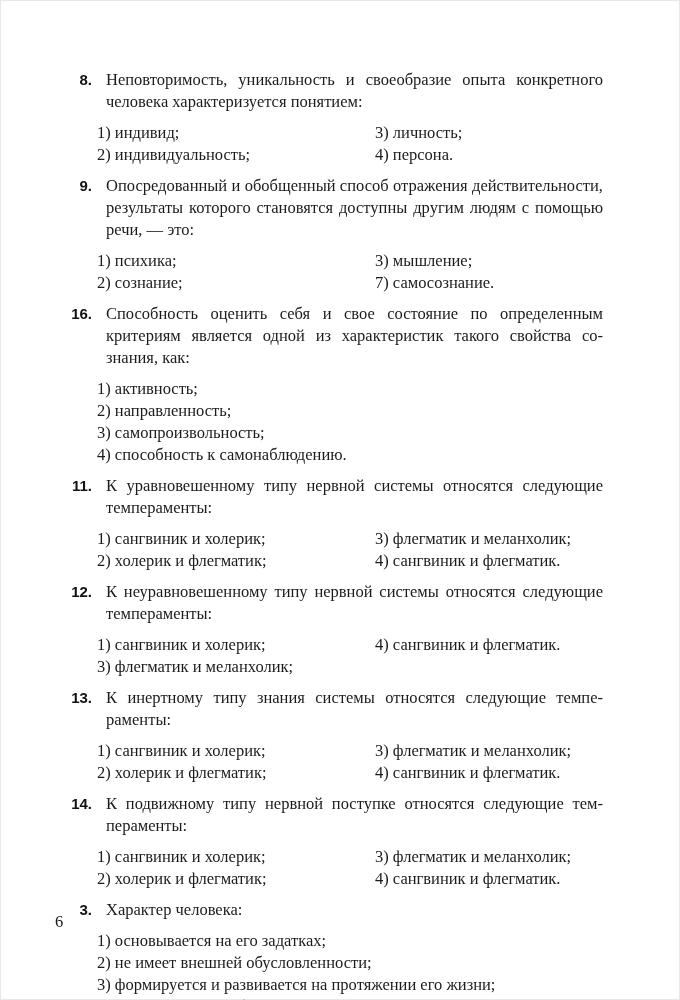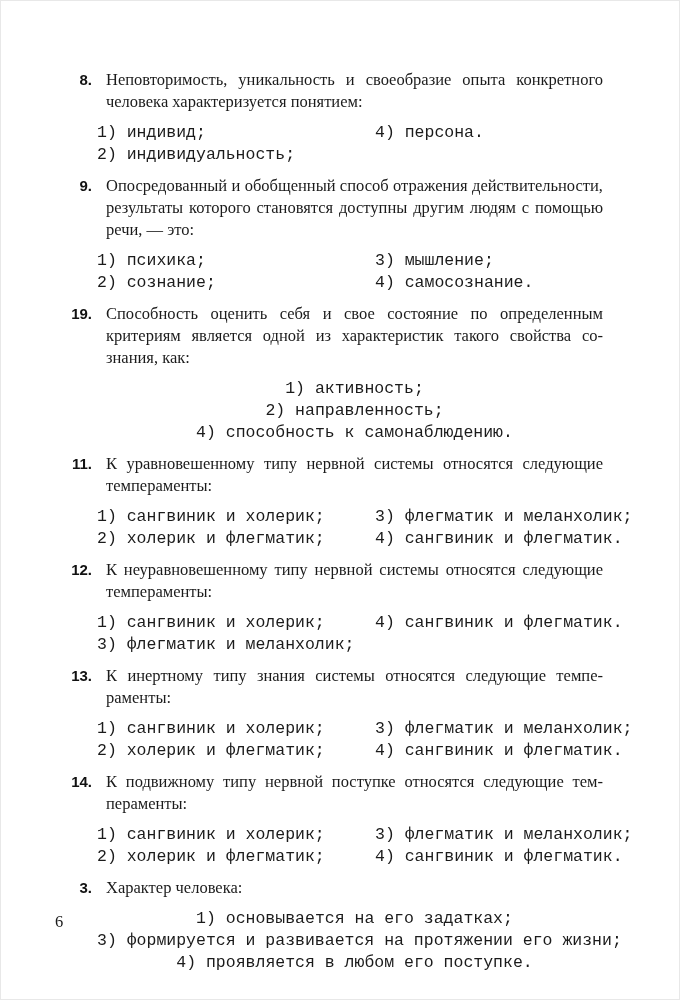--- a/index.html
+++ b/index.html
@@ -47,26 +47,24 @@
     -webkit-hyphens: manual;
   }
   .options.two-col {
     display: grid;
     grid-auto-flow: column;
     grid-template-rows: repeat(2, auto);
     grid-template-columns: 278px 1fr;
   }
   .options.one-col {
     display: block;
-    text-align: center;
   }
   .option {
     line-height: 22px;
     white-space: nowrap;
-    font-family: Liberation Mono, monospace;
   }
   .page-number {
     position: absolute;
     left: 55px;
     top: 911px;
     font-size: 16.5px;
     line-height: 22px;
     color: #1b1b1b;
   }
 </style>
@@ -74,39 +72,41 @@
 <body>
 
 <div class="page">
   <main class="questions" id="questions">
       <section class="question">
     <span class="qnum">8.</span>
     <p class="qtext">Неповторимость, уникальность и своеобразие опыта конкретного человека характеризуется понятием:</p>
     <div class="options two-col">
           <div class="option">1) индивид;</div>
           <div class="option">2) индивидуальность;</div>
+          <div class="option">3) личность;</div>
           <div class="option">4) персона.</div>
         </div>
   </section>
       <section class="question">
     <span class="qnum">9.</span>
     <p class="qtext">Опосредованный и обобщенный способ отражения действитель­ности, результаты которого становятся доступны другим людям с помощью речи, — это:</p>
     <div class="options two-col">
           <div class="option">1) психика;</div>
           <div class="option">2) сознание;</div>
           <div class="option">3) мышление;</div>
-          <div class="option">4) самосознание.</div>
+          <div class="option">7) самосознание.</div>
         </div>
   </section>
       <section class="question">
-    <span class="qnum">19.</span>
+    <span class="qnum">16.</span>
     <p class="qtext">Способность оценить себя и свое состояние по определенным критериям является одной из характеристик такого свойства со­знания, как:</p>
     <div class="options one-col">
           <div class="option">1) активность;</div>
           <div class="option">2) направленность;</div>
+          <div class="option">3) самопроизвольность;</div>
           <div class="option">4) способность к самонаблюдению.</div>
         </div>
   </section>
       <section class="question">
     <span class="qnum">11.</span>
     <p class="qtext">К уравновешенному типу нервной системы относятся следующие темпераменты:</p>
     <div class="options two-col">
           <div class="option">1) сангвиник и холерик;</div>
           <div class="option">2) холерик и флегматик;</div>
           <div class="option">3) флегматик и меланхолик;</div>
@@ -140,19 +140,20 @@
           <div class="option">2) холерик и флегматик;</div>
           <div class="option">3) флегматик и меланхолик;</div>
           <div class="option">4) сангвиник и флегматик.</div>
         </div>
   </section>
       <section class="question">
     <span class="qnum">3.</span>
     <p class="qtext">Характер человека:</p>
     <div class="options one-col">
           <div class="option">1) основывается на его задатках;</div>
+          <div class="option">2) не имеет внешней обусловленности;</div>
           <div class="option">3) формируется и развивается на протяжении его жизни;</div>
           <div class="option">4) проявляется в любом его поступке.</div>
         </div>
   </section>
     </main>
   <div class="page-number">6</div>
 </div>
 
 </body></html>

